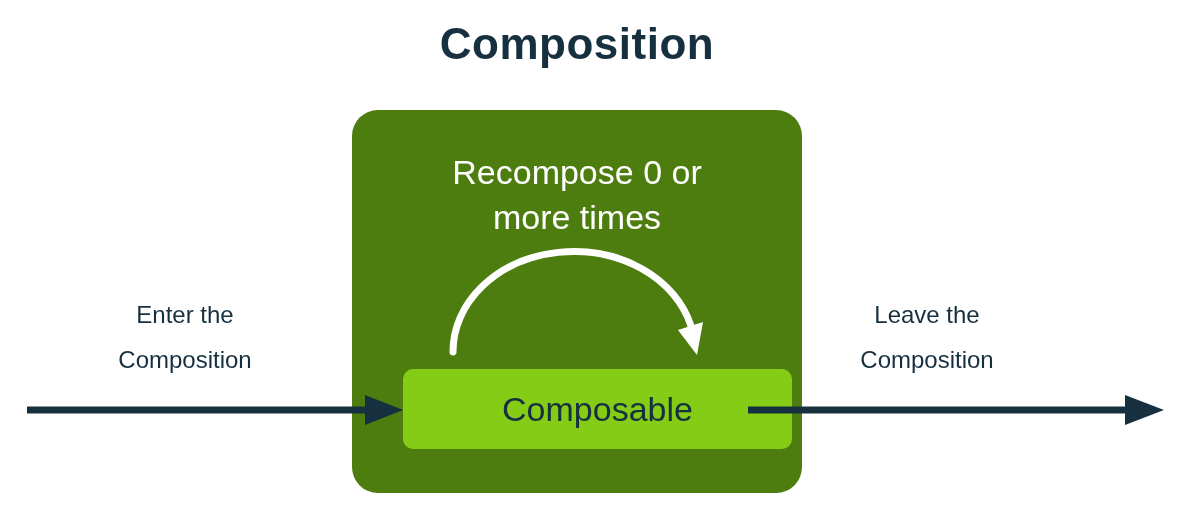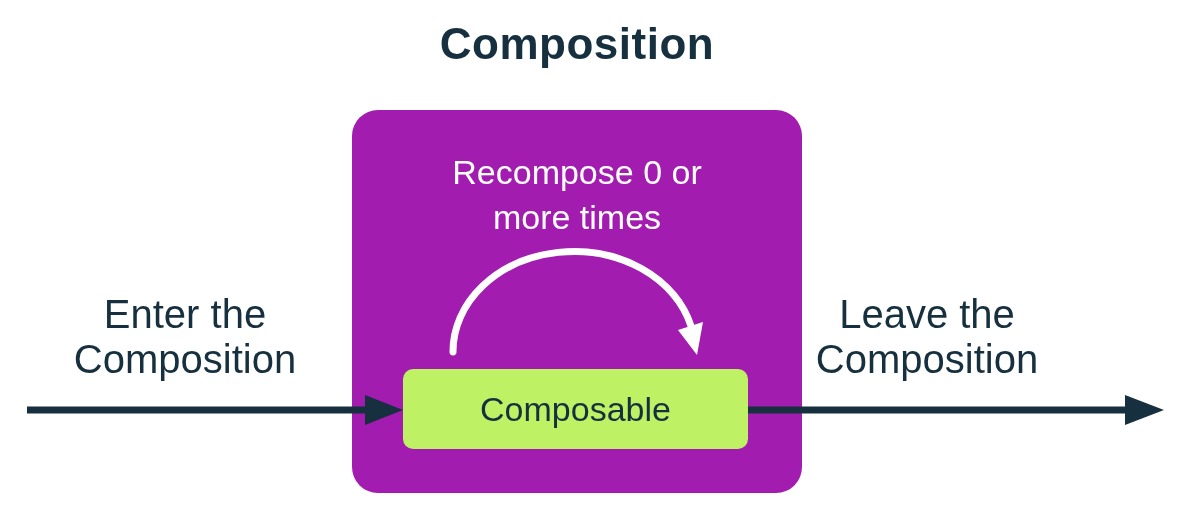--- a/index.html
+++ b/index.html
@@ -27,58 +27,58 @@
     color: #16303f;
     letter-spacing: 0.5px;
     line-height: 56px;
   }
   .composition-box {
     position: absolute;
     left: 352px;
     top: 110px;
     width: 450px;
     height: 383px;
-    background: #a21caf;
+    background: #4d7c0f;
     border-radius: 26px;
   }
   .recompose-label {
     position: absolute;
     left: 0;
     top: 40px;
     width: 100%;
     text-align: center;
     color: #ffffff;
     font-size: 34px;
     line-height: 45px;
     white-space: pre-line;
   }
   .composable-box {
     position: absolute;
     left: 403px;
     top: 369px;
-    width: 345px;
+    width: 389px;
     height: 80px;
-    background: #bef264;
+    background: #84cc16;
     border-radius: 10px;
     display: flex;
     align-items: center;
     justify-content: center;
   }
   .composable-label {
     color: #16303f;
     font-size: 34px;
     line-height: 34px;
   }
   .side-label {
     position: absolute;
     top: 292px;
     width: 310px;
     text-align: center;
     color: #16303f;
-    font-size: 40px;
+    font-size: 24px;
     line-height: 45px;
     white-space: pre-line;
   }
   .side-label.enter { left: 30px; }
   .side-label.leave { left: 772px; }
   svg.arrows {
     position: absolute;
     left: 0;
     top: 0;
     width: 1191px;

